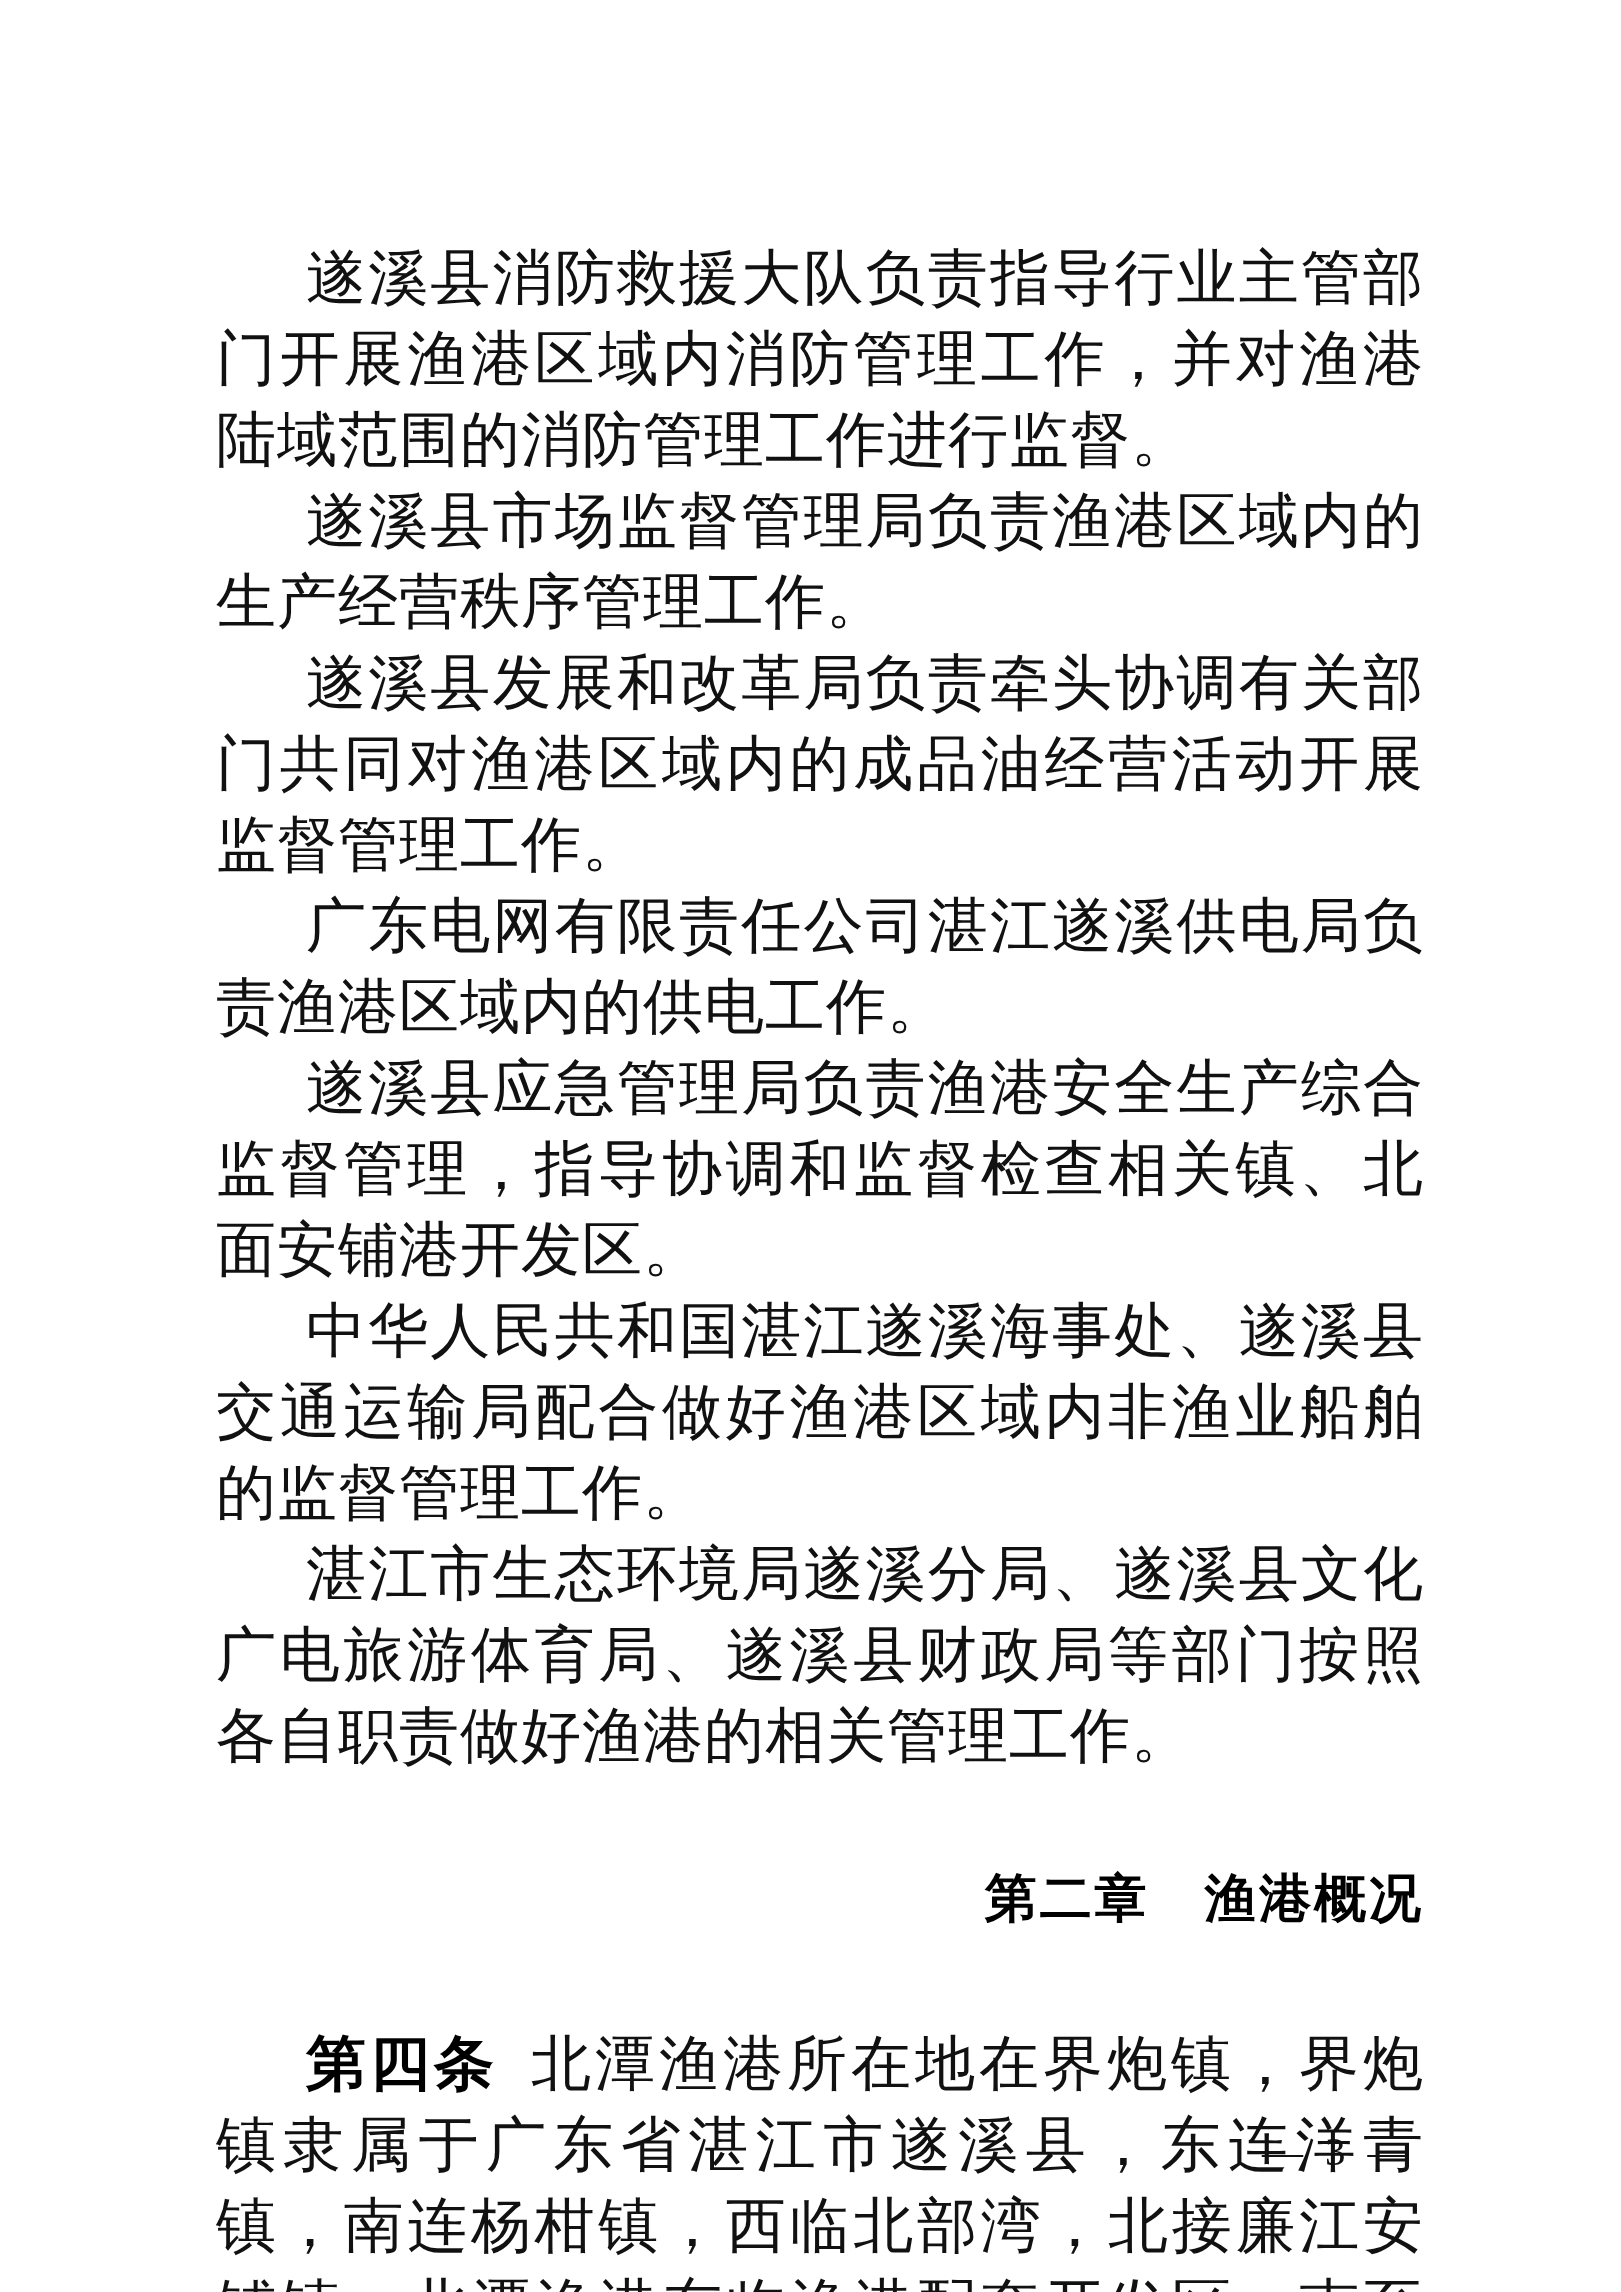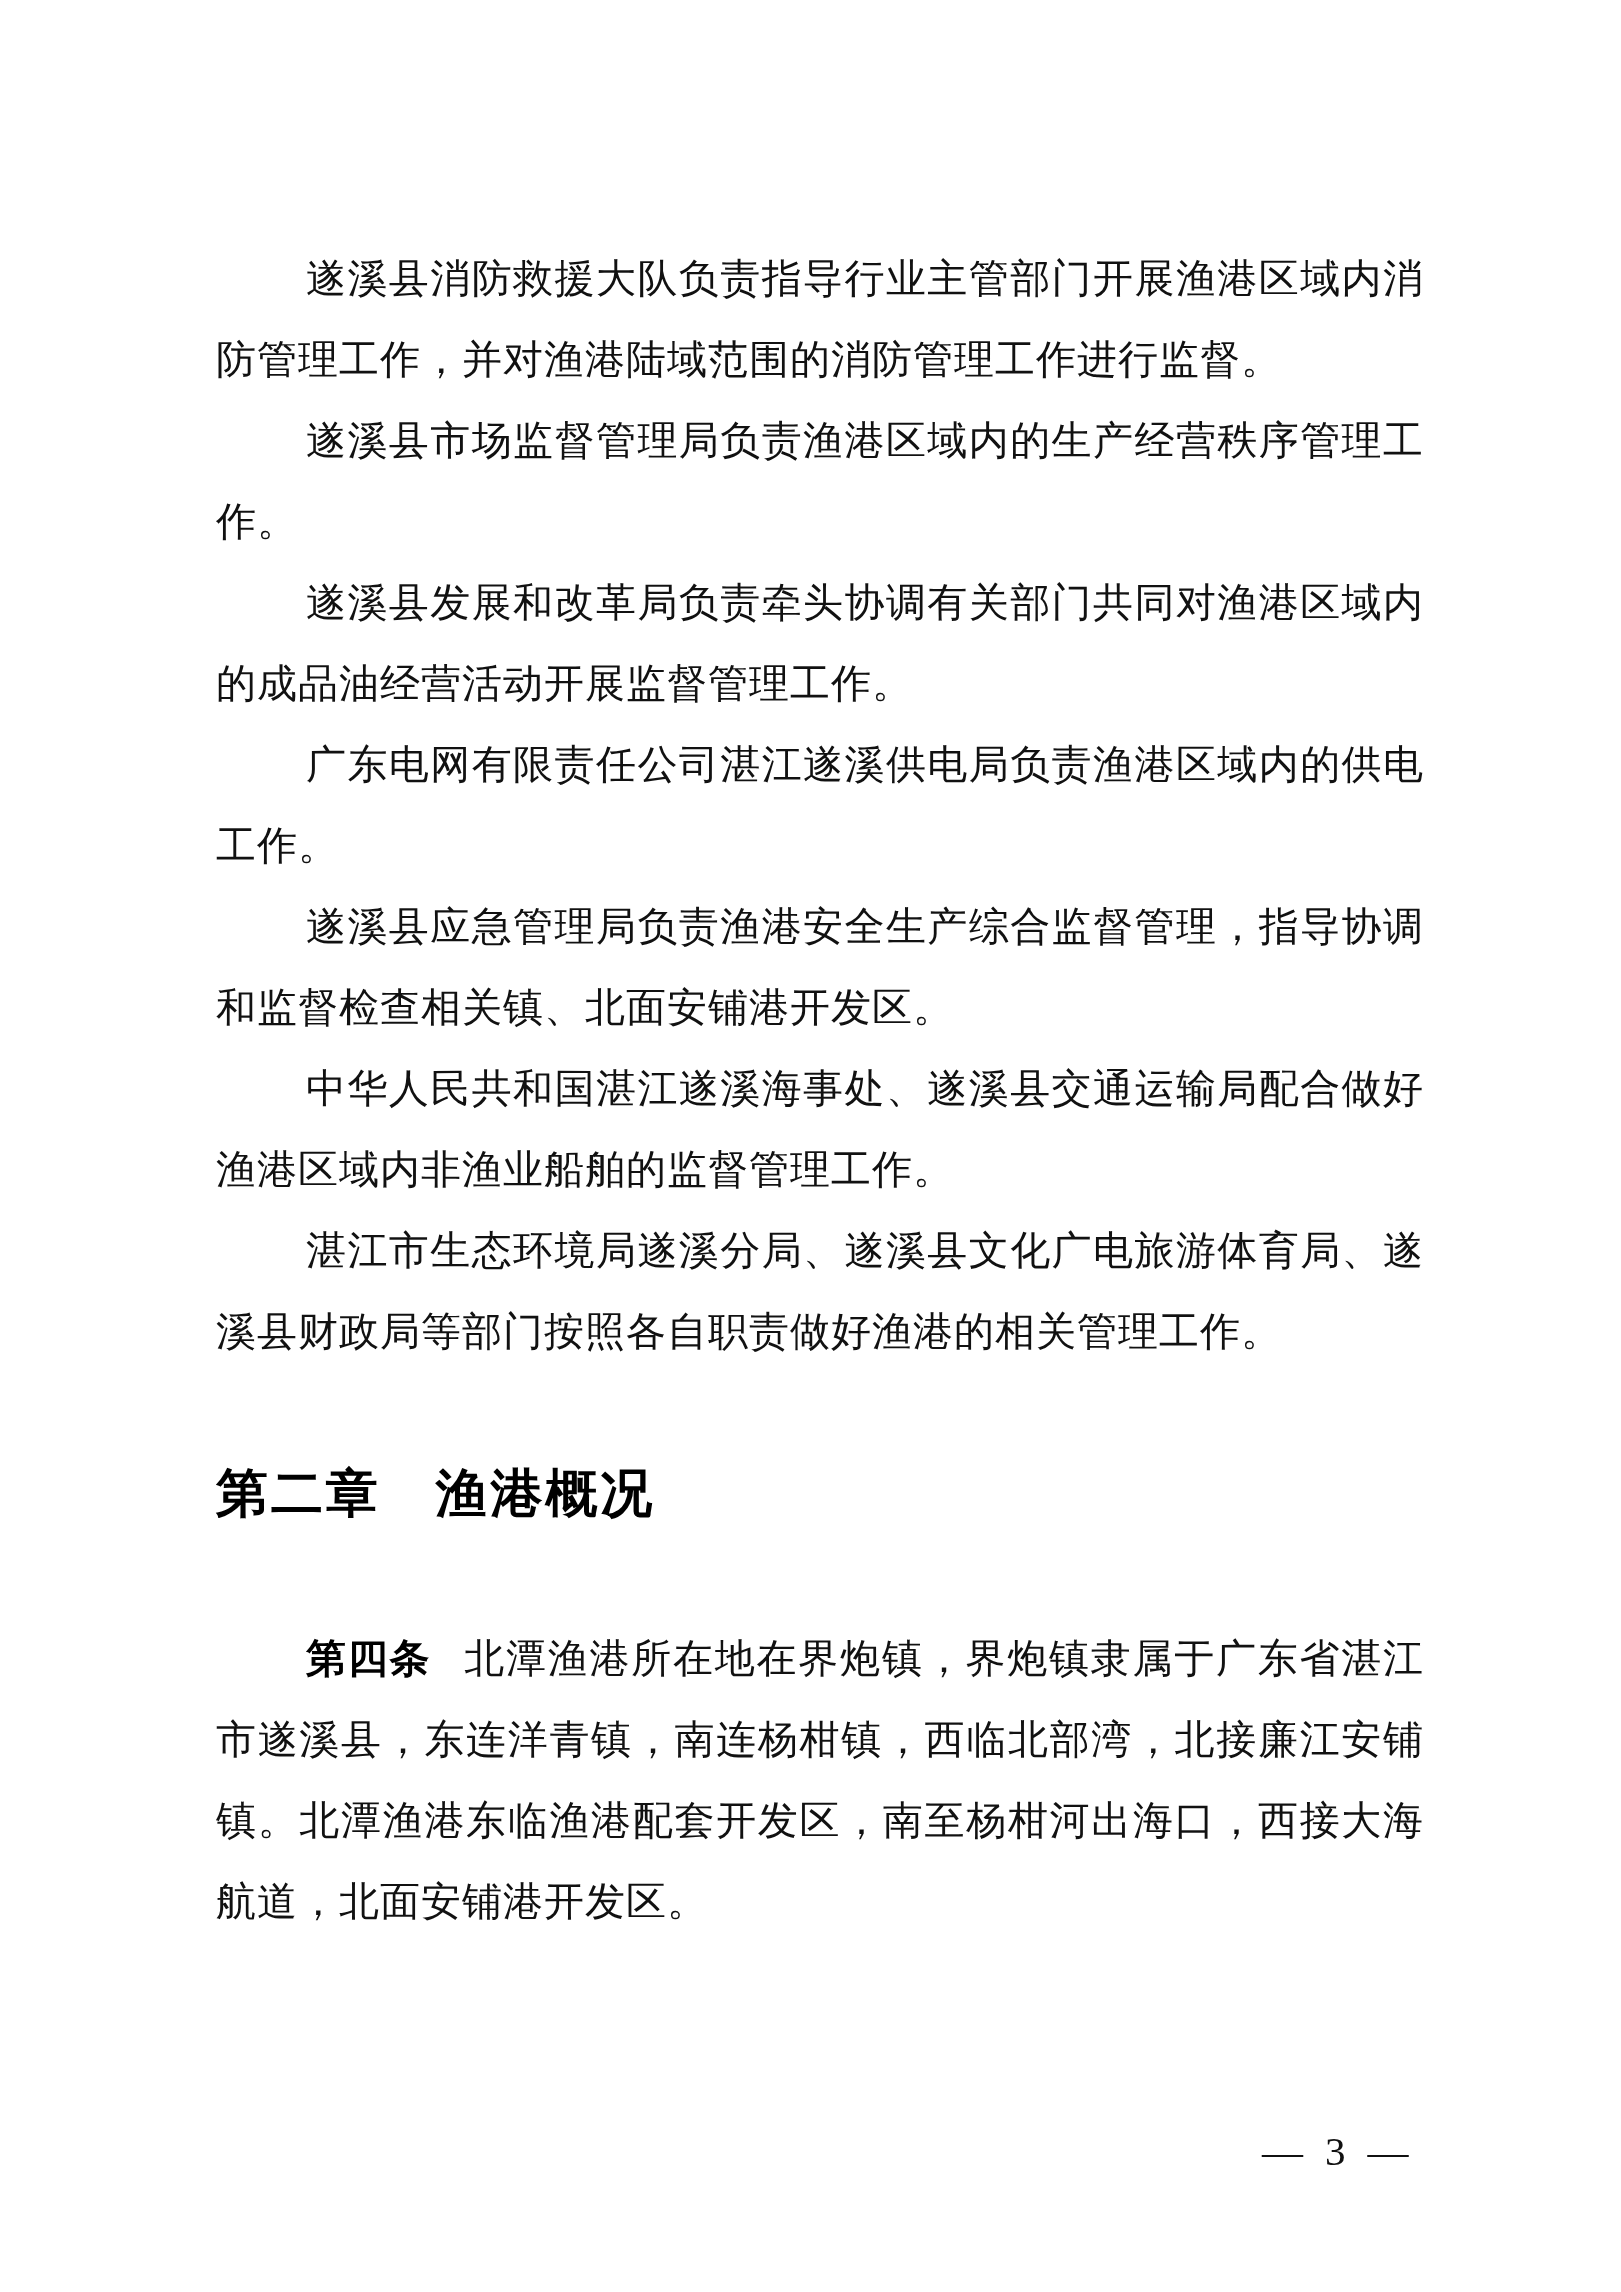--- a/index.html
+++ b/index.html
@@ -21,35 +21,35 @@
     background: #ffffff;
   }
   .content {
     position: absolute;
     left: 216px;
     top: 238px;
     width: 1208px;
   }
   p.body {
     margin: 0;
-    font-size: 40px;
+    font-size: 60px;
     line-height: 81px;
     letter-spacing: 1px;
     text-align: justify;
     text-align-last: left;
     text-indent: 90px;
     word-break: break-all;
     font-family: "Liberation Serif", "DejaVu Serif", serif;
   }
   h2.chapter {
     margin: 81px 0 84px 0;
     font-size: 52px;
     line-height: 81px;
     font-weight: 700;
-    text-align: left;
+    text-align: right;
     letter-spacing: 2.9px;
     color: #000000;
     font-family: "Liberation Sans", "DejaVu Sans", sans-serif;
   }
   .article-label {
     font-weight: 700;
     color: #000000;
     font-family: "Liberation Sans", "DejaVu Sans", sans-serif;
     margin-right: 33px;
   }

